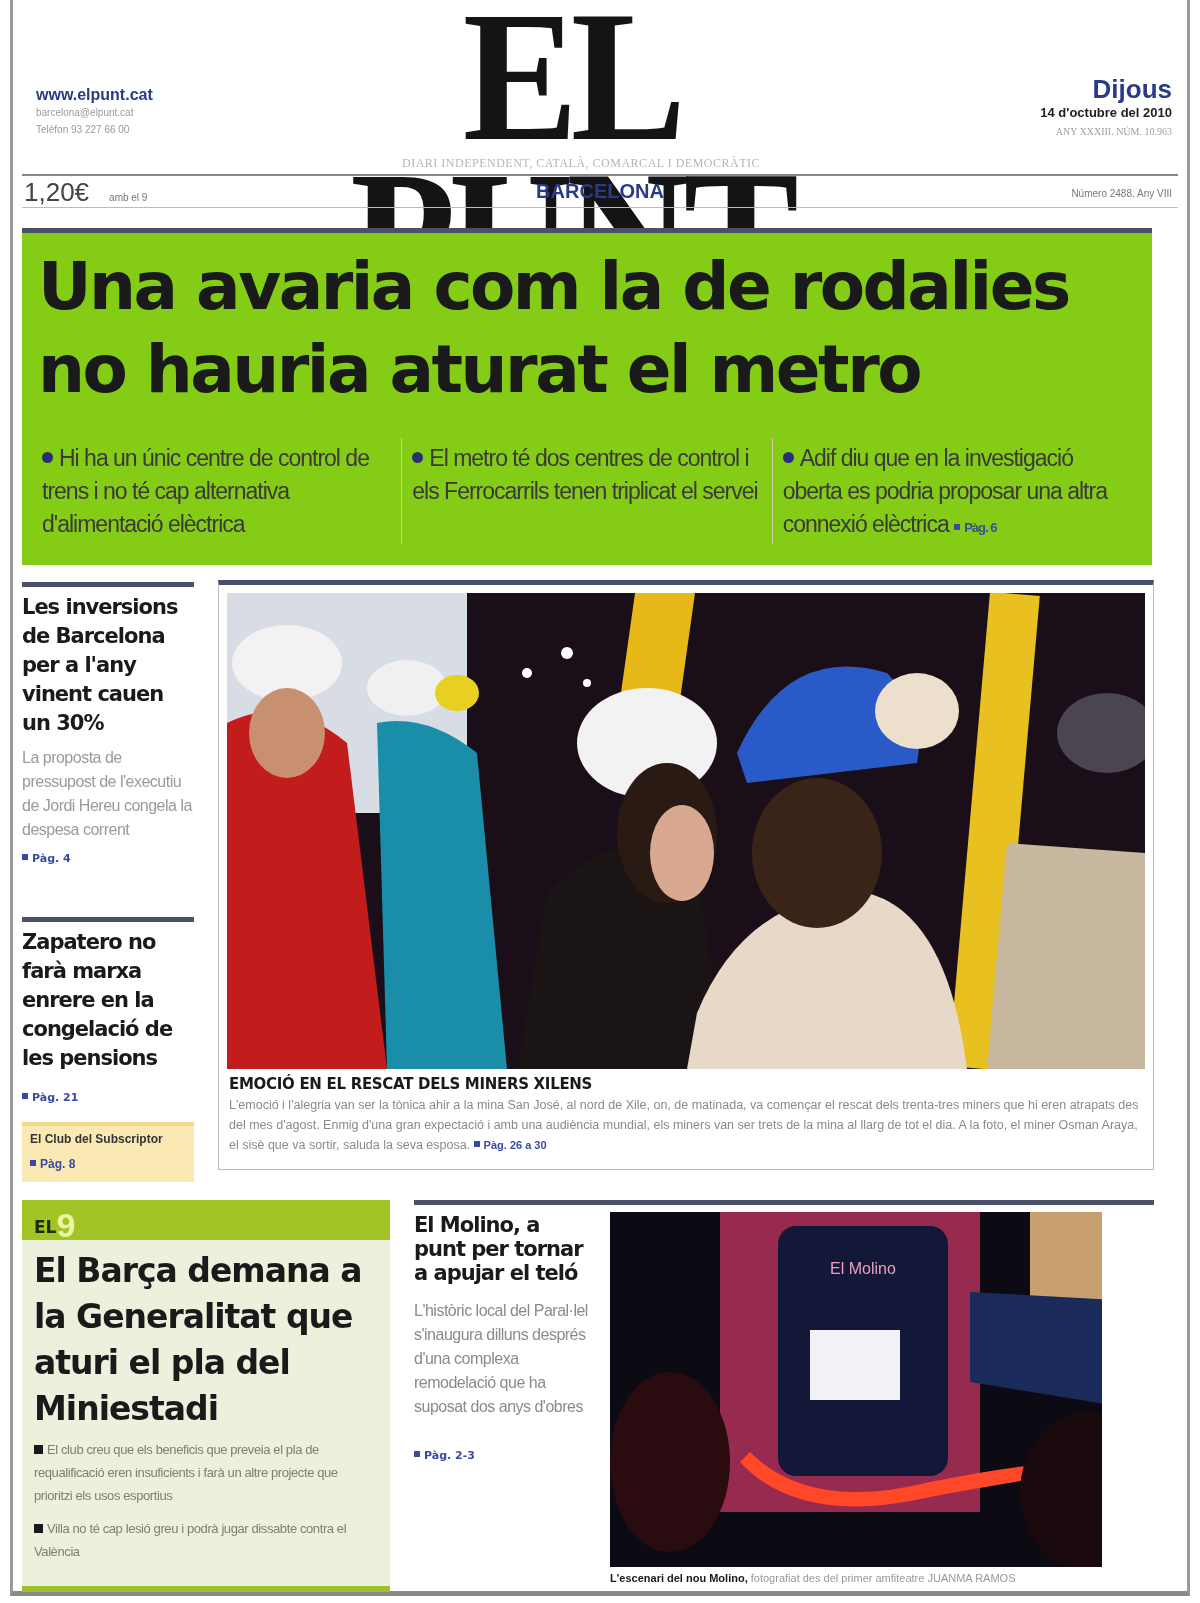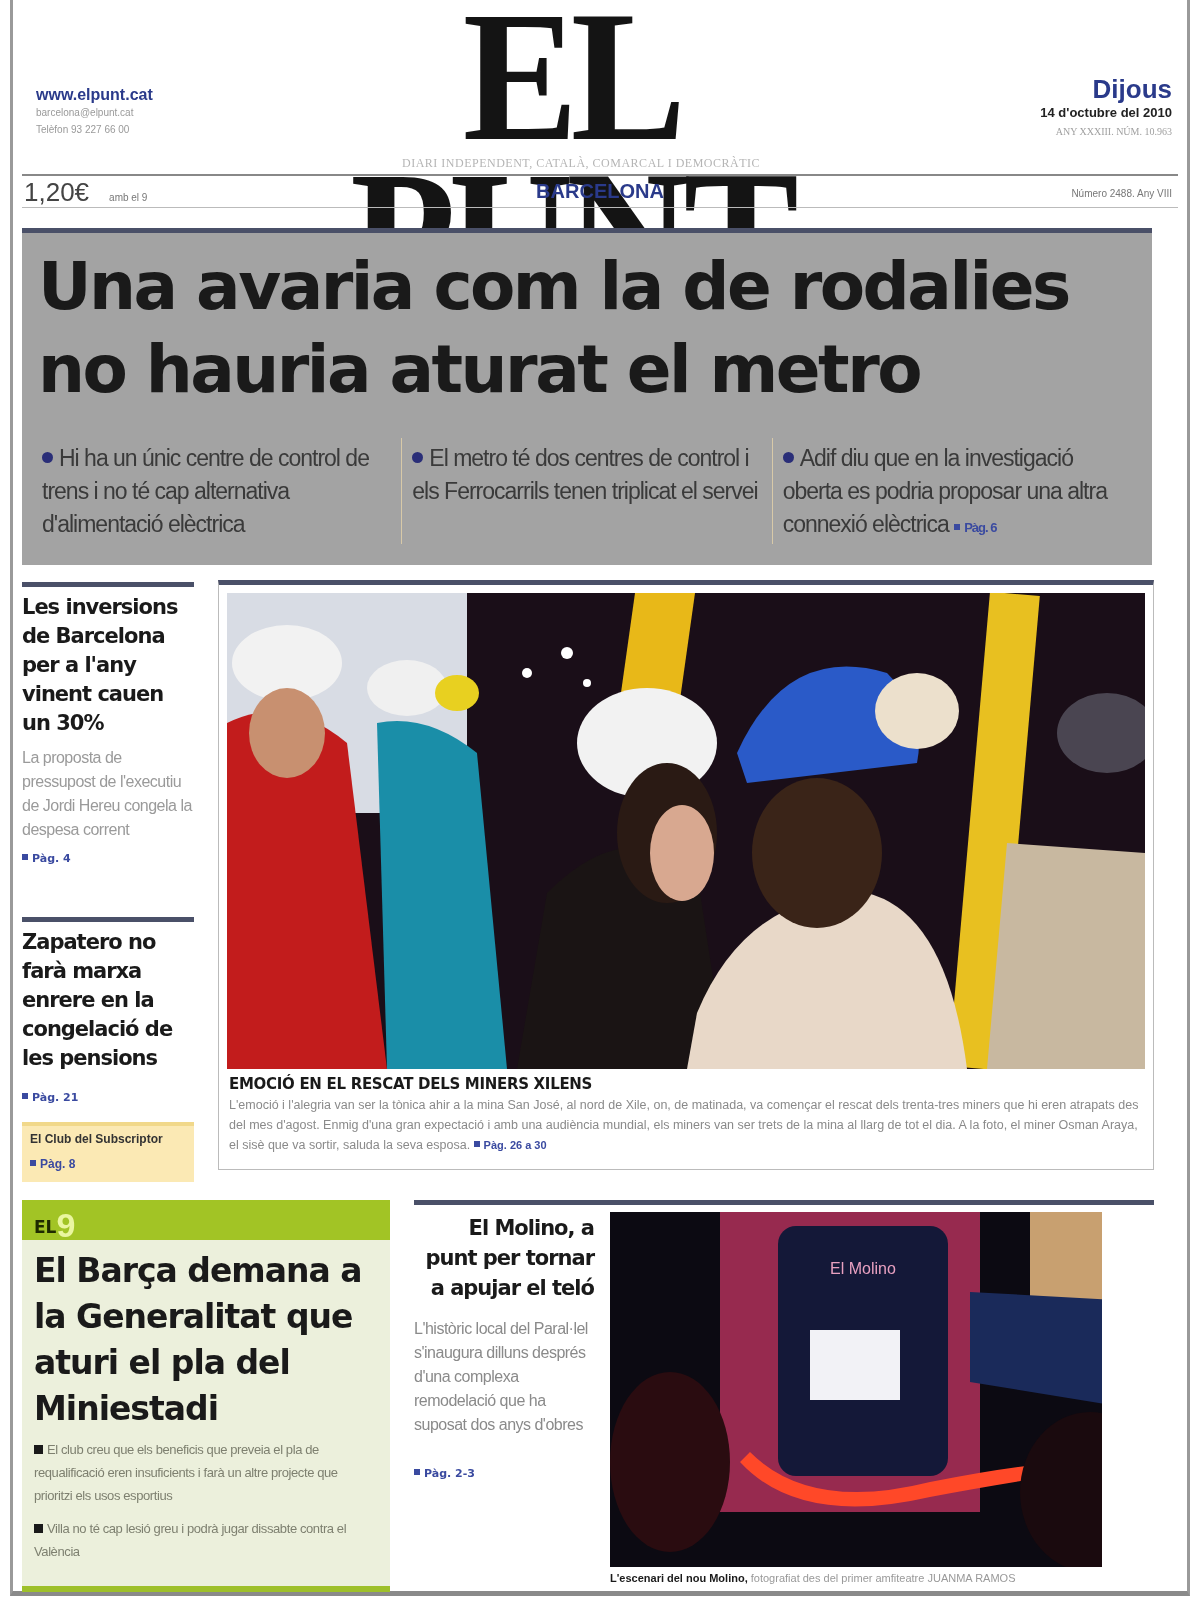--- a/index.html
+++ b/index.html
@@ -18,21 +18,21 @@
   .date { font-size: 13px; font-weight: bold; color: #222; font-family: "Liberation Sans", sans-serif; }
   .issue { font-size: 10px; color: #a0a0a0; margin-top: 6px; font-family: "Liberation Serif", serif; }
   .rule-top { position: absolute; left: 22px; right: 22px; top: 174px; height: 2px; background: #888; }
   .price { position: absolute; left: 24px; top: 177px; font-size: 26px; color: #444; font-family: "Liberation Sans", sans-serif; }
   .price small { font-size: 10px; color: #777; margin-left: 20px; }
   .edition { position: absolute; left: 0; right: 0; top: 180px; text-align: center; color: #2a3a8a; font-weight: bold; font-size: 20px; font-family: "Liberation Sans", sans-serif; }
   .numinfo { position: absolute; right: 28px; top: 188px; font-size: 10px; color: #777; font-family: "Liberation Sans", sans-serif; }
   .rule-mid { position: absolute; left: 22px; right: 22px; top: 207px; height: 1px; background: #bbb; }
 
   
-  .lead { position: absolute; left: 22px; top: 228px; width: 1130px; height: 337px; background: #a3a3a3; border-top: 5px solid #4a5068; }
+  .lead { position: absolute; left: 22px; top: 228px; width: 1130px; height: 337px; background: #84cc16; border-top: 5px solid #4a5068; }
   .lead h1 { position: absolute; left: 16px; top: 12px; width: 1100px; font-family: "DejaVu Sans", sans-serif; font-weight: bold; font-size: 66px; line-height: 83px; letter-spacing: -2.5px; color: #1a1a1a; }
   .bullets { position: absolute; left: 10px; top: 205px; width: 1110px; display: flex; }
   .bul { flex: 1; padding: 4px 12px 0 10px; font-size: 23px; line-height: 33px; color: #3a3a3a; letter-spacing: -1px; border-right: 1px solid #d8c9a8; font-family: "Liberation Sans", sans-serif; }
   .bul:last-child { border-right: none; }
   .dot { display: inline-block; width: 11px; height: 11px; border-radius: 50%; background: #2a2e78; margin-right: 6px; vertical-align: 3px; }
   .pag { color: #3a4aa0; font-size: 13px; font-weight: bold; }
   .pag .sq { display:inline-block; width:6px; height:6px; background:#3a4aa0; margin-right:4px; vertical-align: 2px; }
 
   
   .lc { position: absolute; left: 22px; width: 172px; }
@@ -54,21 +54,21 @@
   .el9 { position: absolute; left: 22px; top: 1200px; width: 368px; height: 392px; background: #ecf0dc; border-bottom: 6px solid #9ec02a; }
   .el9 .hdr { height: 40px; background: #a2c425; padding: 6px 12px; font-weight: bold; color: #1e2a00; font-size: 17px; }
   .el9 .hdr .nine { color: #eaf6a0; font-size: 34px; font-family: "Liberation Sans", sans-serif; vertical-align: -4px; }
   .el9 h2 { padding: 8px 12px 0 12px; font-family: "DejaVu Sans", sans-serif; font-weight: bold; font-size: 33px; line-height: 46px; letter-spacing: -1px; color: #1a1a1a; }
   .el9 .it { padding: 6px 12px 0 12px; font-size: 13px; line-height: 23px; color: #7e8070; letter-spacing: -0.4px; font-family: "Liberation Sans", sans-serif; }
   .el9 .sqb { display: inline-block; width: 9px; height: 9px; background: #1a1a1a; margin-right: 4px; }
 
   
   .mol { position: absolute; left: 414px; top: 1200px; width: 180px; }
   .mol .bar { height: 5px; background: #4a5068; margin-bottom: 8px; width: 740px; }
-  .mol h2 { font-family: "DejaVu Sans", sans-serif; font-weight: bold; font-size: 21px; line-height: 30px; letter-spacing: -1px; text-align: right; }
+  .mol h2 { font-family: "DejaVu Sans", sans-serif; font-weight: bold; font-size: 21px; line-height: 24px; letter-spacing: -1px; }
   .mol p { margin-top: 14px; font-size: 16px; line-height: 24px; color: #8a8a8a; letter-spacing: -0.5px; font-family: "Liberation Sans", sans-serif; }
   .mol .pag { display:block; margin-top: 30px; font-size: 11px; }
   .photo2 { position: absolute; left: 610px; top: 1212px; width: 492px; height: 355px; background: #eab308; overflow: hidden; }
   .cap2 { position: absolute; left: 610px; top: 1572px; font-size: 11px; color: #999; font-family: "Liberation Sans", sans-serif; }
   .cap2 b { color: #1a1a1a; }
 </style>
 </head>
 <body>
 
 <div class="page"></div>

